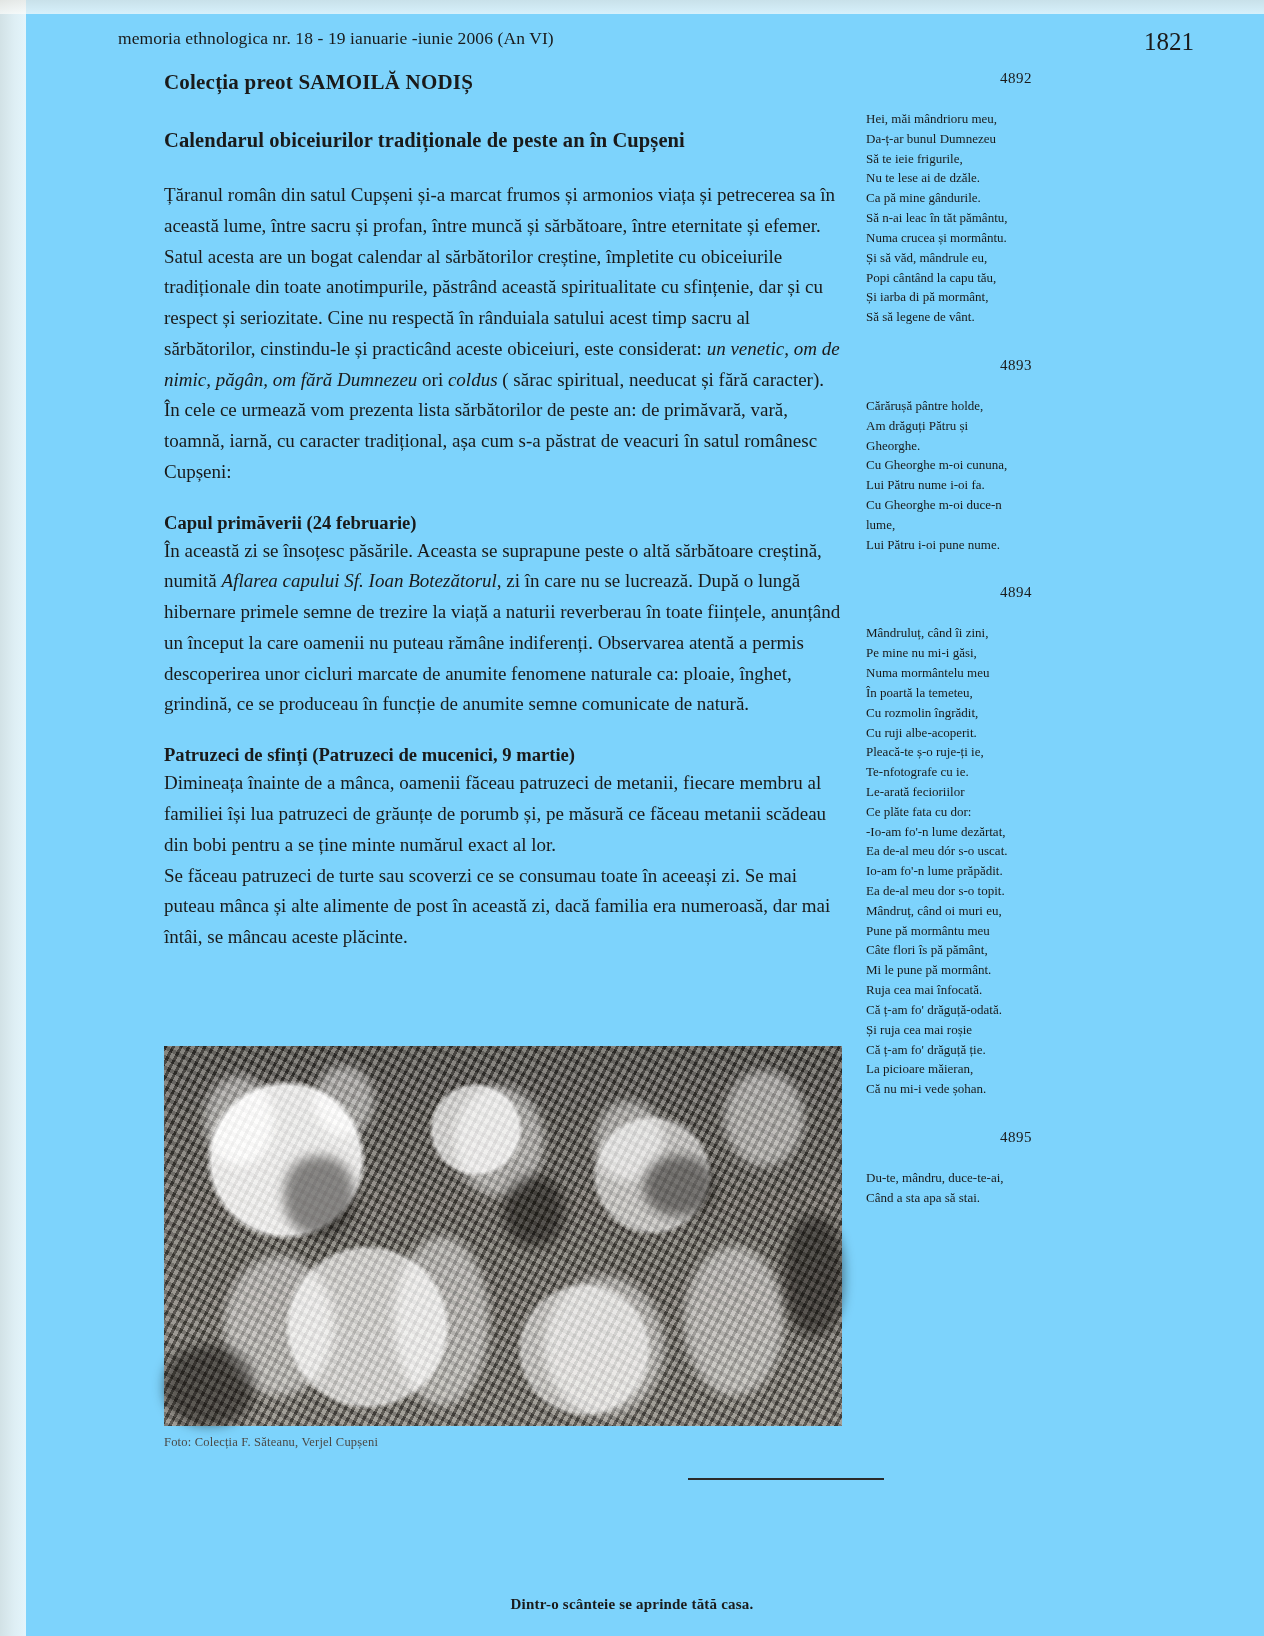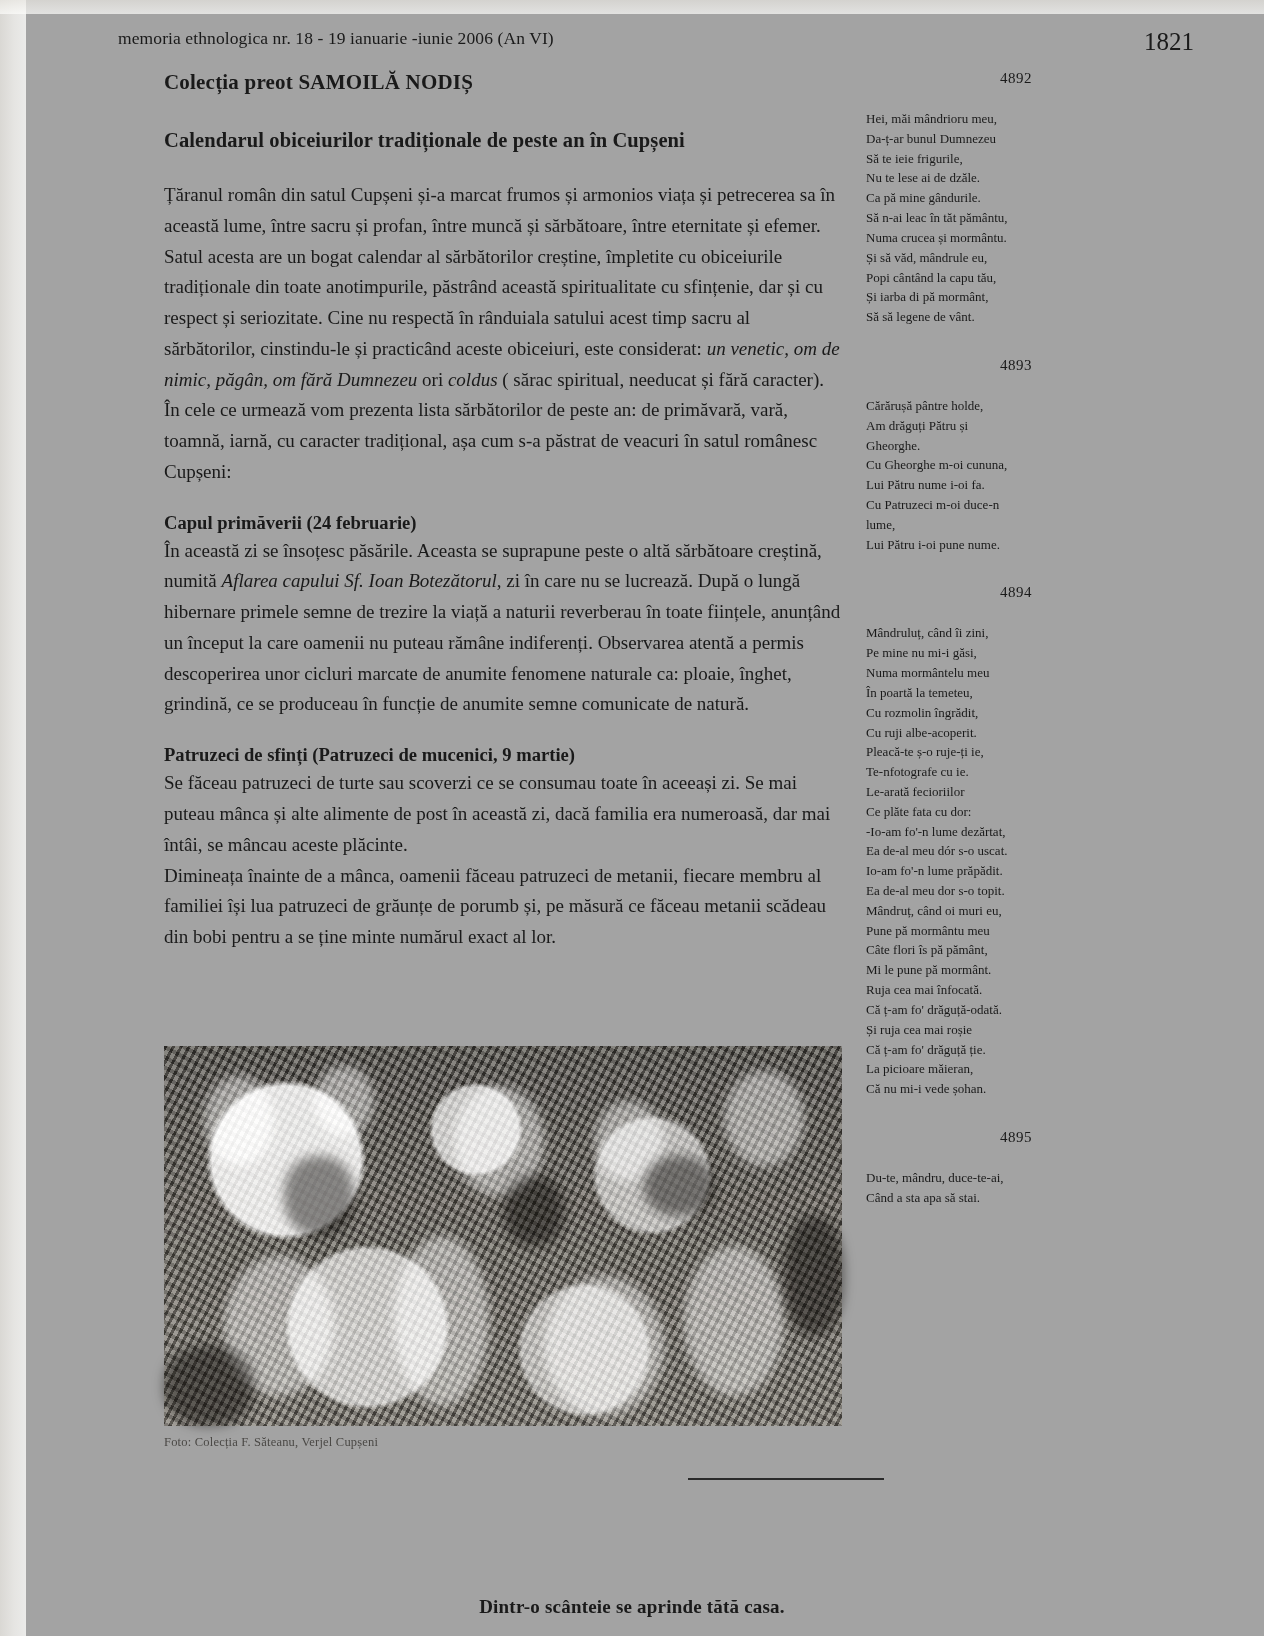--- a/index.html
+++ b/index.html
@@ -9,21 +9,21 @@
   }
   body {
     font-family: "Liberation Serif", serif;
     color: #1a1a1a;
   }
   .page {
     position: relative;
     width: 1264px;
     height: 1636px;
     margin: 0 auto;
-    background: #a3a3a3;
+    background: #7dd3fc;
     overflow: hidden;
   }
   
   .scan-edge-left {
     position: absolute;
     left: 0; top: 0;
     width: 26px; height: 100%;
     background: linear-gradient(90deg, #e7e5e0 0%, #f6f5f2 55%, #fdfdfb 100%);
     opacity: .8;
   }
@@ -165,21 +165,21 @@
     height: 2px;
     background: #2a2a2a;
   }
 
   .footer-proverb {
     position: absolute;
     left: 0;
     right: 0;
     top: 1596px;
     text-align: center;
-    font-size: 19px;
+    font-size: 15px;
     font-weight: bold;
     letter-spacing: .2px;
   }
 </style>
 </head>
 <body>
 
 <div class="page">
   <div class="scan-edge-left"></div>
   <div class="scan-edge-top"></div>
@@ -196,22 +196,22 @@
       <div class="article-title">Calendarul obiceiurilor tradiționale de peste an în Cupșeni</div>
 
       <p class="body">Țăranul român din satul Cupșeni și-a marcat frumos și armonios viața și petrecerea sa în această lume, între sacru și profan, între muncă și sărbătoare, între eternitate și efemer.</p>
 
       <p class="body"><span>Satul acesta are un bogat calendar al sărbătorilor creștine, împletite cu obiceiurile tradiționale din toate anotimpurile, păstrând această spiritualitate cu sfințenie, dar și cu respect și seriozitate. Cine nu respectă în rânduiala satului acest timp sacru al sărbătorilor, cinstindu-le și practicând aceste obiceiuri, este considerat: </span><em class="it">un venetic, om de nimic, păgân, om fără Dumnezeu</em><span> ori </span><em class="it">coldus</em><span> ( sărac spiritual, needucat și fără caracter). În cele ce urmează vom prezenta lista sărbătorilor de peste an: de primăvară, vară, toamnă, iarnă, cu caracter tradițional, așa cum s-a păstrat de veacuri în satul românesc Cupșeni:</span></p>
 
       <div class="section-head">Capul primăverii (24 februarie)</div>
       <p class="body"><span>În această zi se însoțesc păsările. Aceasta se suprapune peste o altă sărbătoare creștină, numită </span><em class="it">Aflarea capului Sf. Ioan Botezătorul</em><span>, zi în care nu se lucrează. După o lungă hibernare primele semne de trezire la viață a naturii reverberau în toate ființele, anunțând un început la care oamenii nu puteau rămâne indiferenți. Observarea atentă a permis descoperirea unor cicluri marcate de anumite fenomene naturale ca: ploaie, înghet, grindină, ce se produceau în funcție de anumite semne comunicate de natură.</span></p>
 
       <div class="section-head">Patruzeci de sfinți (Patruzeci de mucenici, 9 martie)</div>
+      <p class="body">Dimineața înainte de a mânca, oamenii făceau patruzeci de metanii, fiecare membru al familiei își lua patruzeci de grăunțe de porumb și, pe măsură ce făceau metanii scădeau din bobi pentru a se ține minte numărul exact al lor.</p>
       <p class="body">Se făceau patruzeci de turte sau scoverzi ce se consumau toate în aceeași zi. Se mai puteau mânca și alte alimente de post în această zi, dacă familia era numeroasă, dar mai întâi, se mâncau aceste plăcinte.</p>
-      <p class="body">Dimineața înainte de a mânca, oamenii făceau patruzeci de metanii, fiecare membru al familiei își lua patruzeci de grăunțe de porumb și, pe măsură ce făceau metanii scădeau din bobi pentru a se ține minte numărul exact al lor.</p>
     </div>
 
     <div class="col-right">
       <div class="poem-num first">4892</div>
       <div class="poem">
         <div>Hei, măi mândrioru meu,</div>
         <div>Da-ț-ar bunul Dumnezeu</div>
         <div>Să te ieie frigurile,</div>
         <div>Nu te lese ai de dzăle.</div>
         <div>Ca pă mine gândurile.</div>
@@ -223,21 +223,21 @@
         <div>Să să legene de vânt.</div>
       </div>
 
       <div class="poem-num">4893</div>
       <div class="poem">
         <div>Cărărușă pântre holde,</div>
         <div>Am drăguți Pătru și</div>
         <div>Gheorghe.</div>
         <div>Cu Gheorghe m-oi cununa,</div>
         <div>Lui Pătru nume i-oi fa.</div>
-        <div>Cu Patruzeci m-oi duce-n</div>
+        <div>Cu Gheorghe m-oi duce-n</div>
         <div>lume,</div>
         <div>Lui Pătru i-oi pune nume.</div>
       </div>
 
       <div class="poem-num">4894</div>
       <div class="poem">
         <div>Mândruluț, când îi zini,</div>
         <div>Pe mine nu mi-i găsi,</div>
         <div>Numa mormântelu meu</div>
         <div>În poartă la temeteu,</div>

